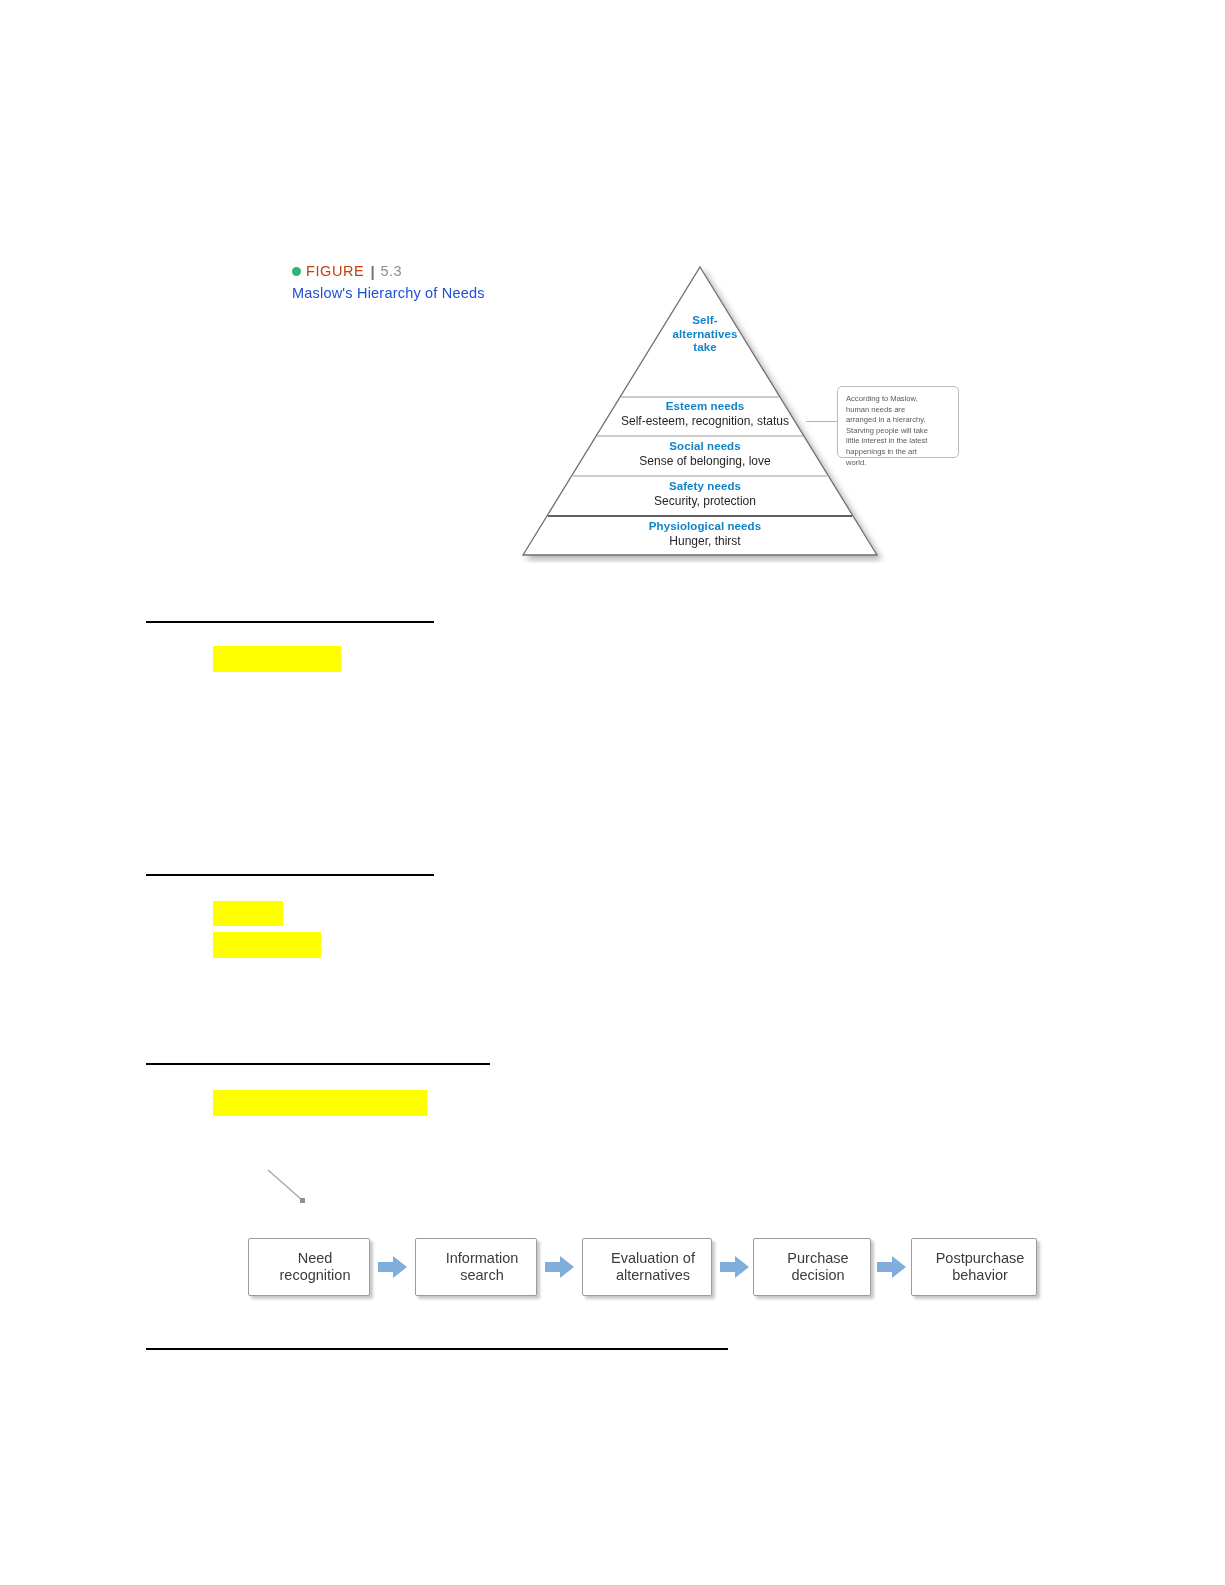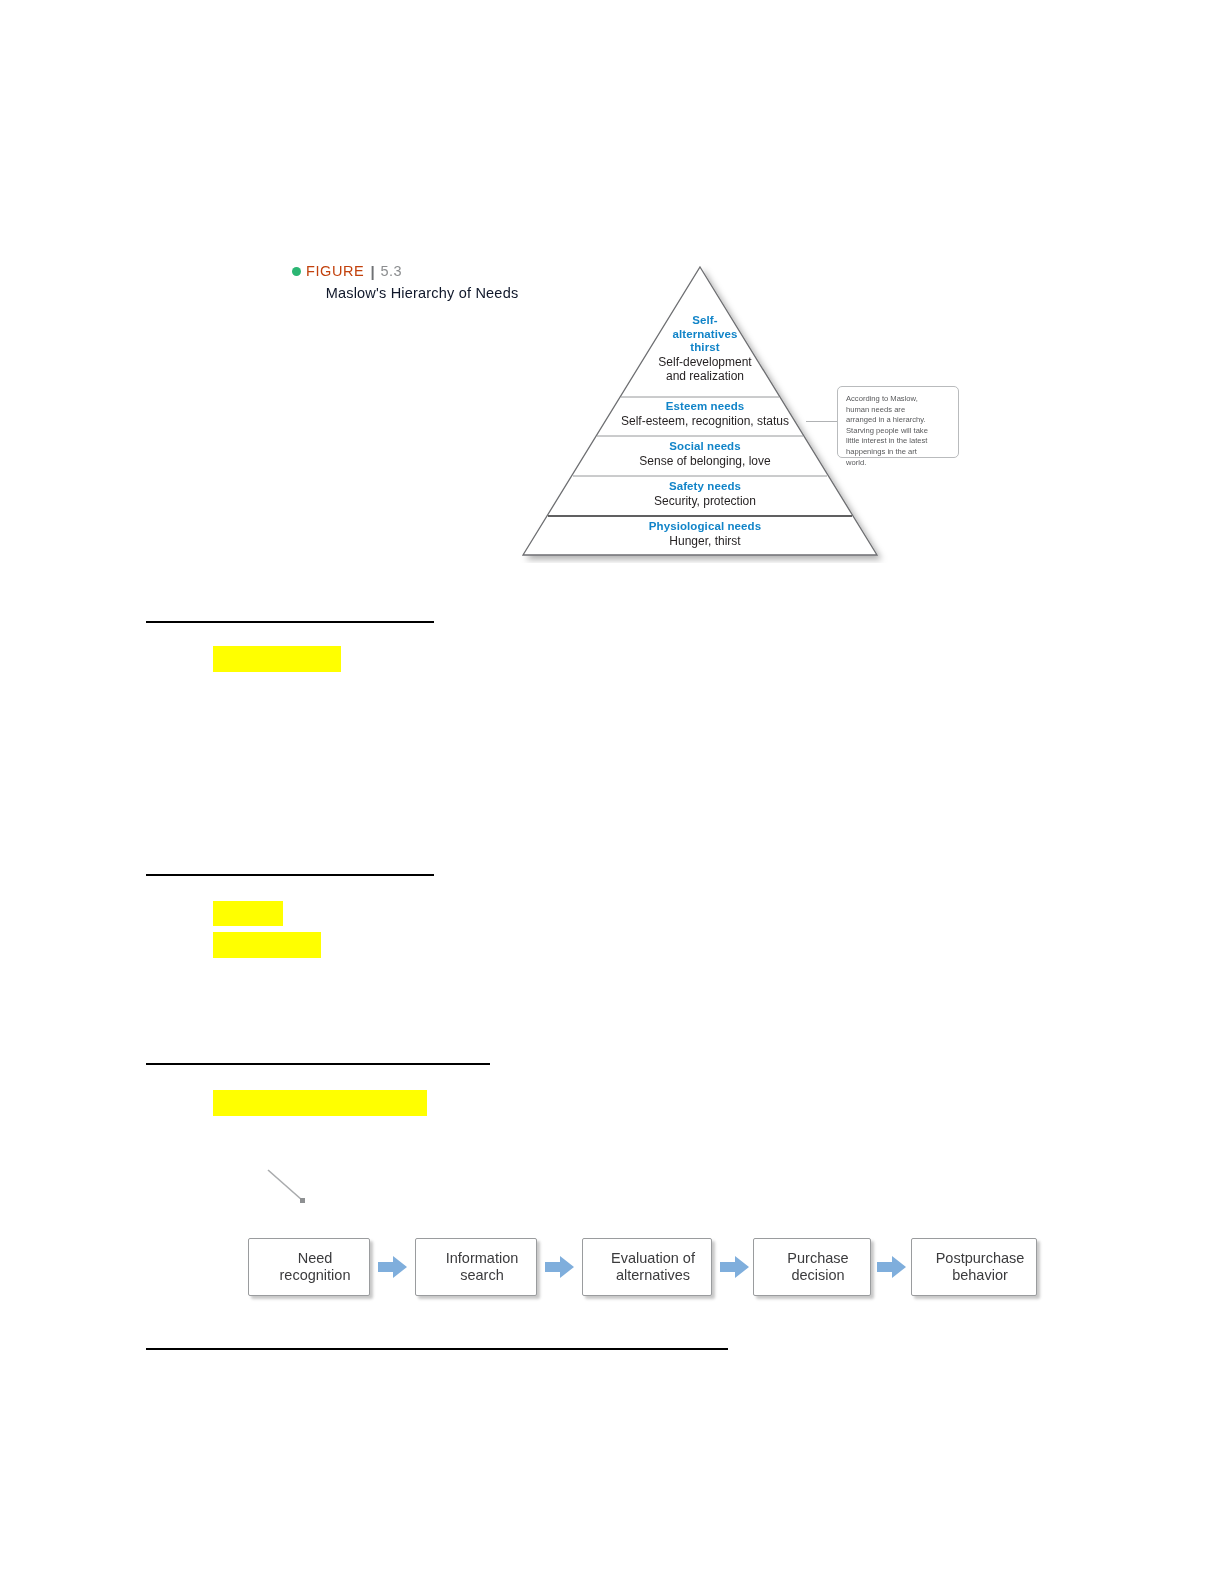--- a/index.html
+++ b/index.html
@@ -57,23 +57,22 @@
     margin: 0 1px;
   }
   .fig-num {
     font-size: 14.5px;
     color: #8b8d8f;
     letter-spacing: 0.4px;
   }
   .fig-title {
     margin-top: 6px;
     font-size: 14.5px;
-    color: #0f172a;
+    color: #1d4ed8;
     letter-spacing: 0.2px;
-    text-align: center;
   }
 
   
   .pyramid-wrap {
     position: absolute;
     left: 515px;
     top: 258px;
     width: 380px;
     height: 305px;
   }
@@ -213,25 +212,21 @@
       <line x1="106" y1="139" x2="264" y2="139" stroke="#8a8c8e" stroke-width="0.9"></line>
       <line x1="82" y1="178" x2="288" y2="178" stroke="#8a8c8e" stroke-width="0.9"></line>
       <line x1="58" y1="218" x2="312" y2="218" stroke="#8a8c8e" stroke-width="0.9"></line>
       <line x1="33" y1="258" x2="337" y2="258" stroke="#2b2b2d" stroke-width="1.5"></line>
     </svg>
 
     <div class="lvl" style="top:56px;">
       <div class="hd">
         <div>Self-</div>
         <div>alternatives</div>
-        <div>thirst</div>
-      </div>
-      <div class="sub">
-        <div>Self-development</div>
-        <div>and realization</div>
+        <div>take</div>
       </div>
     </div>
 
     <div class="lvl" style="top:142px;">
       <div class="hd">Esteem needs</div>
       <div class="sub">Self-esteem, recognition, status</div>
     </div>
 
     <div class="lvl" style="top:182px;">
       <div class="hd">Social needs</div>

